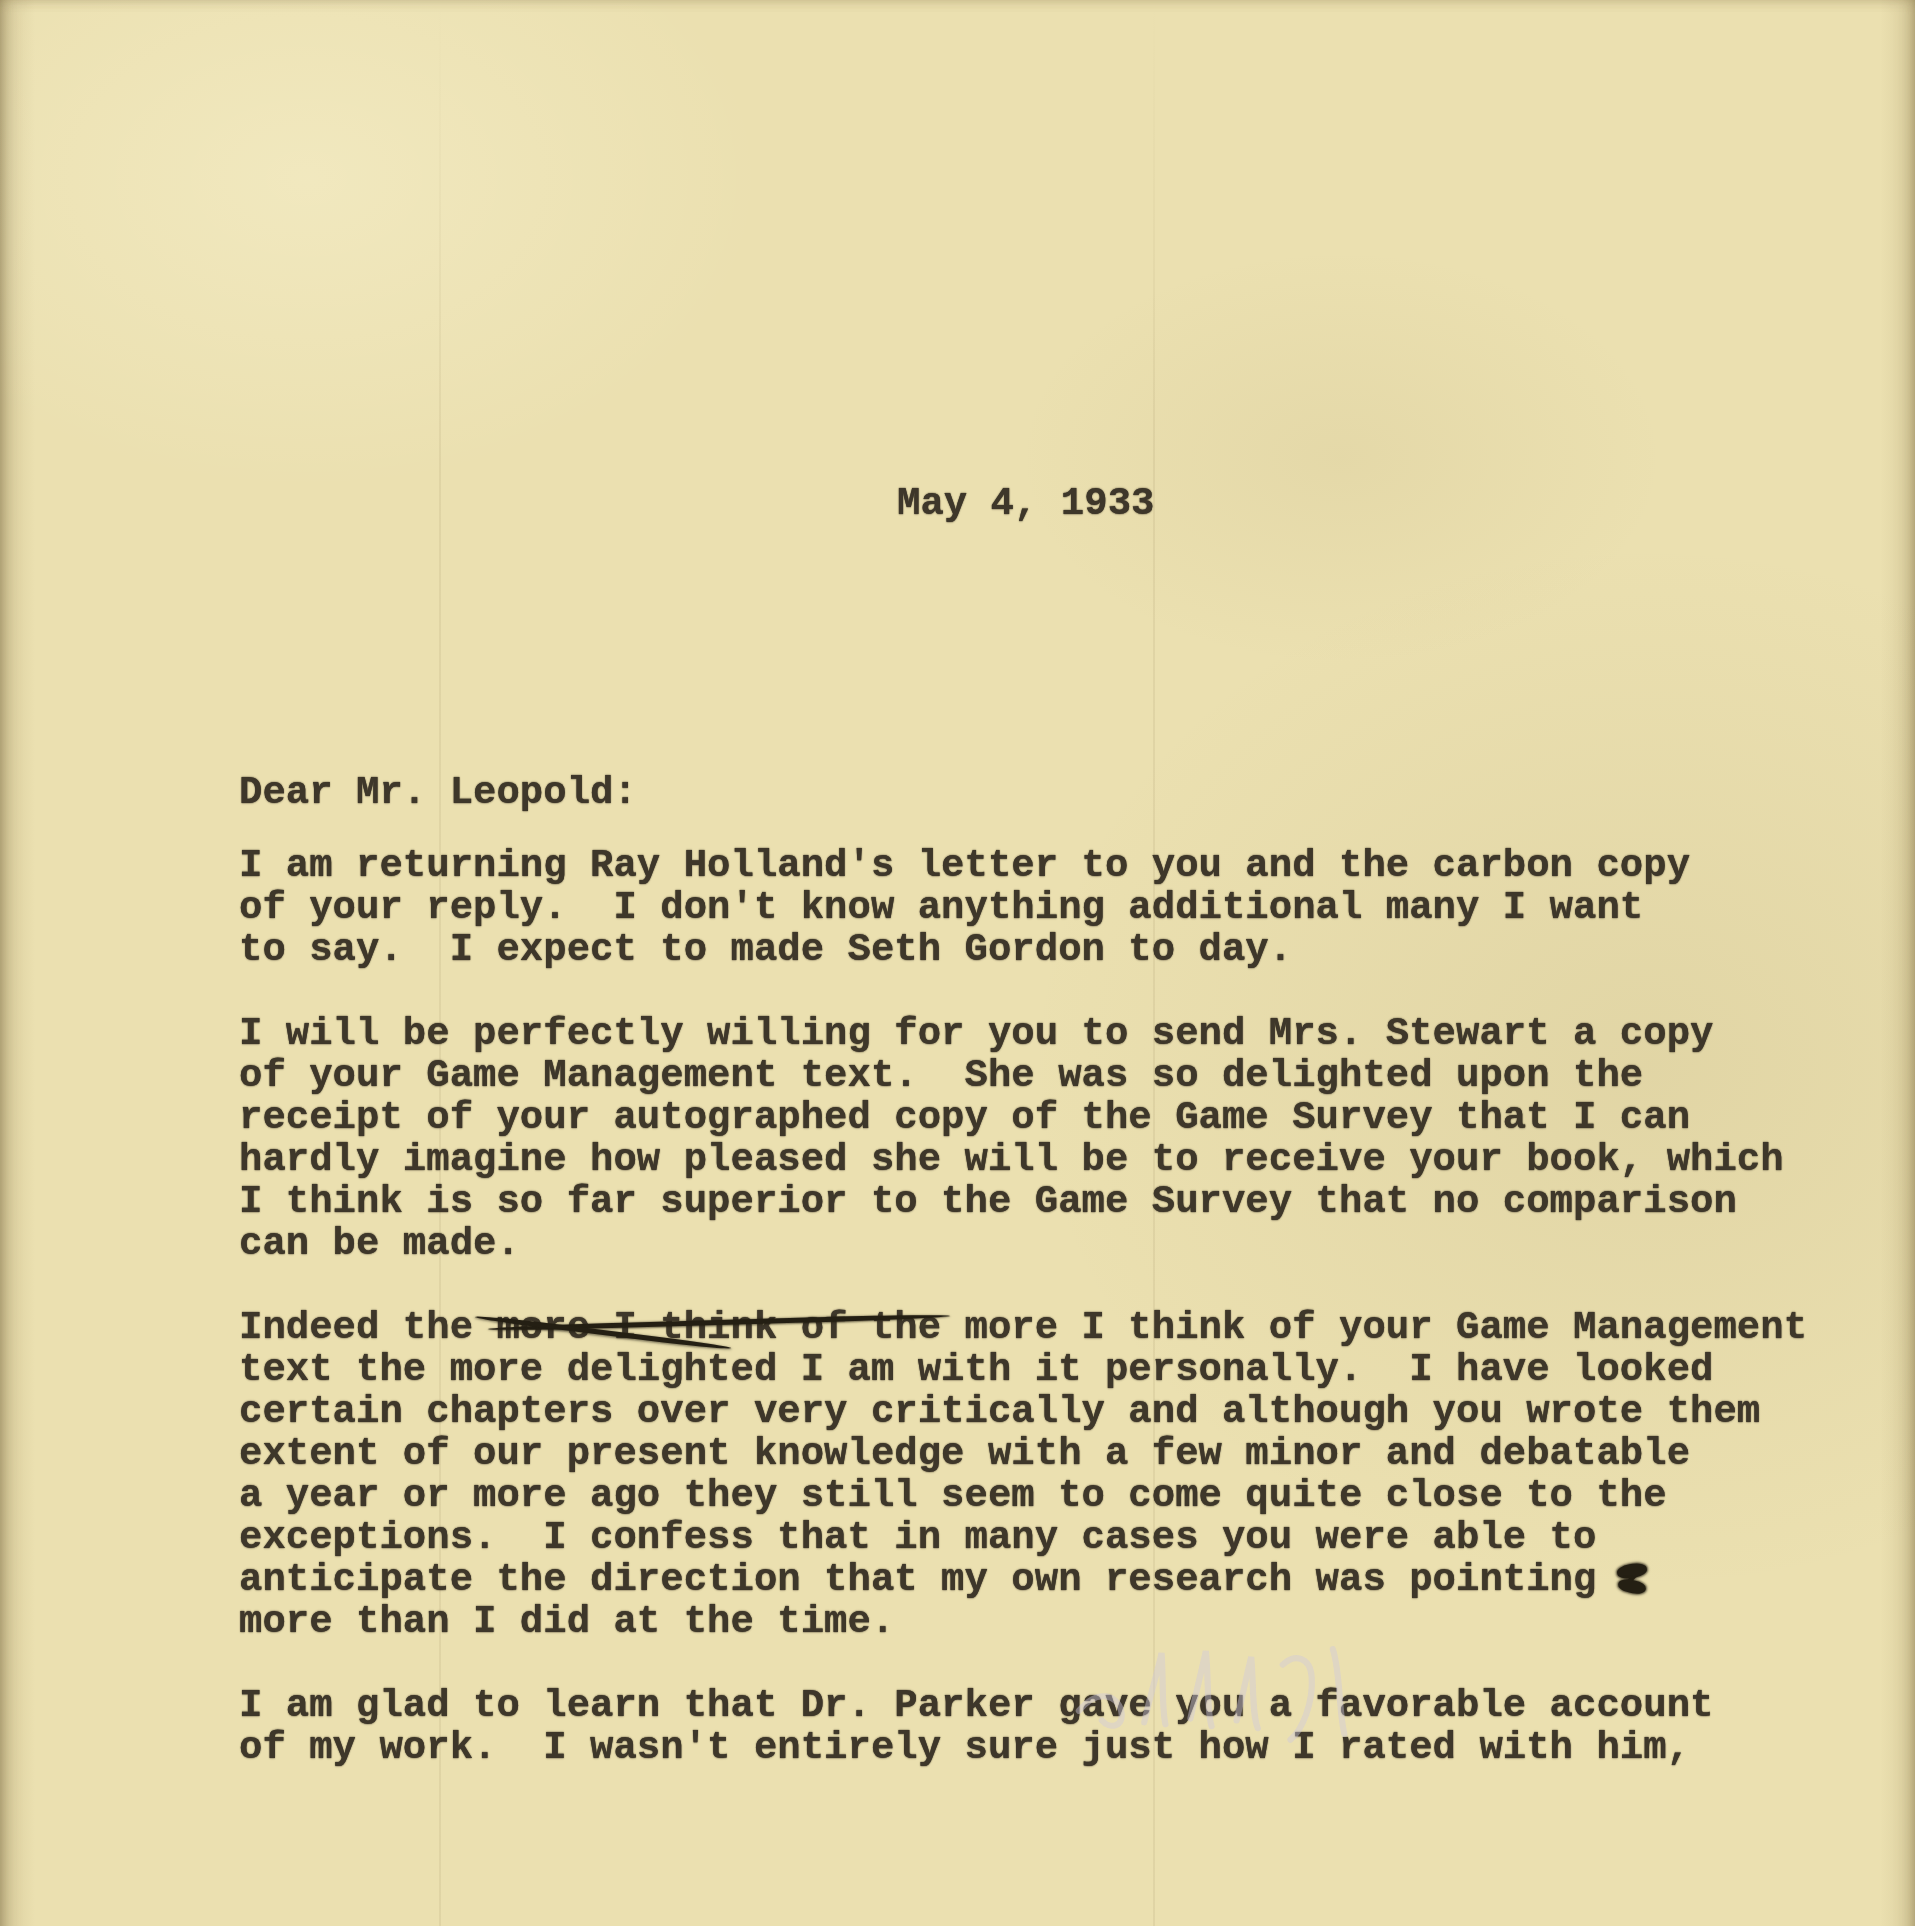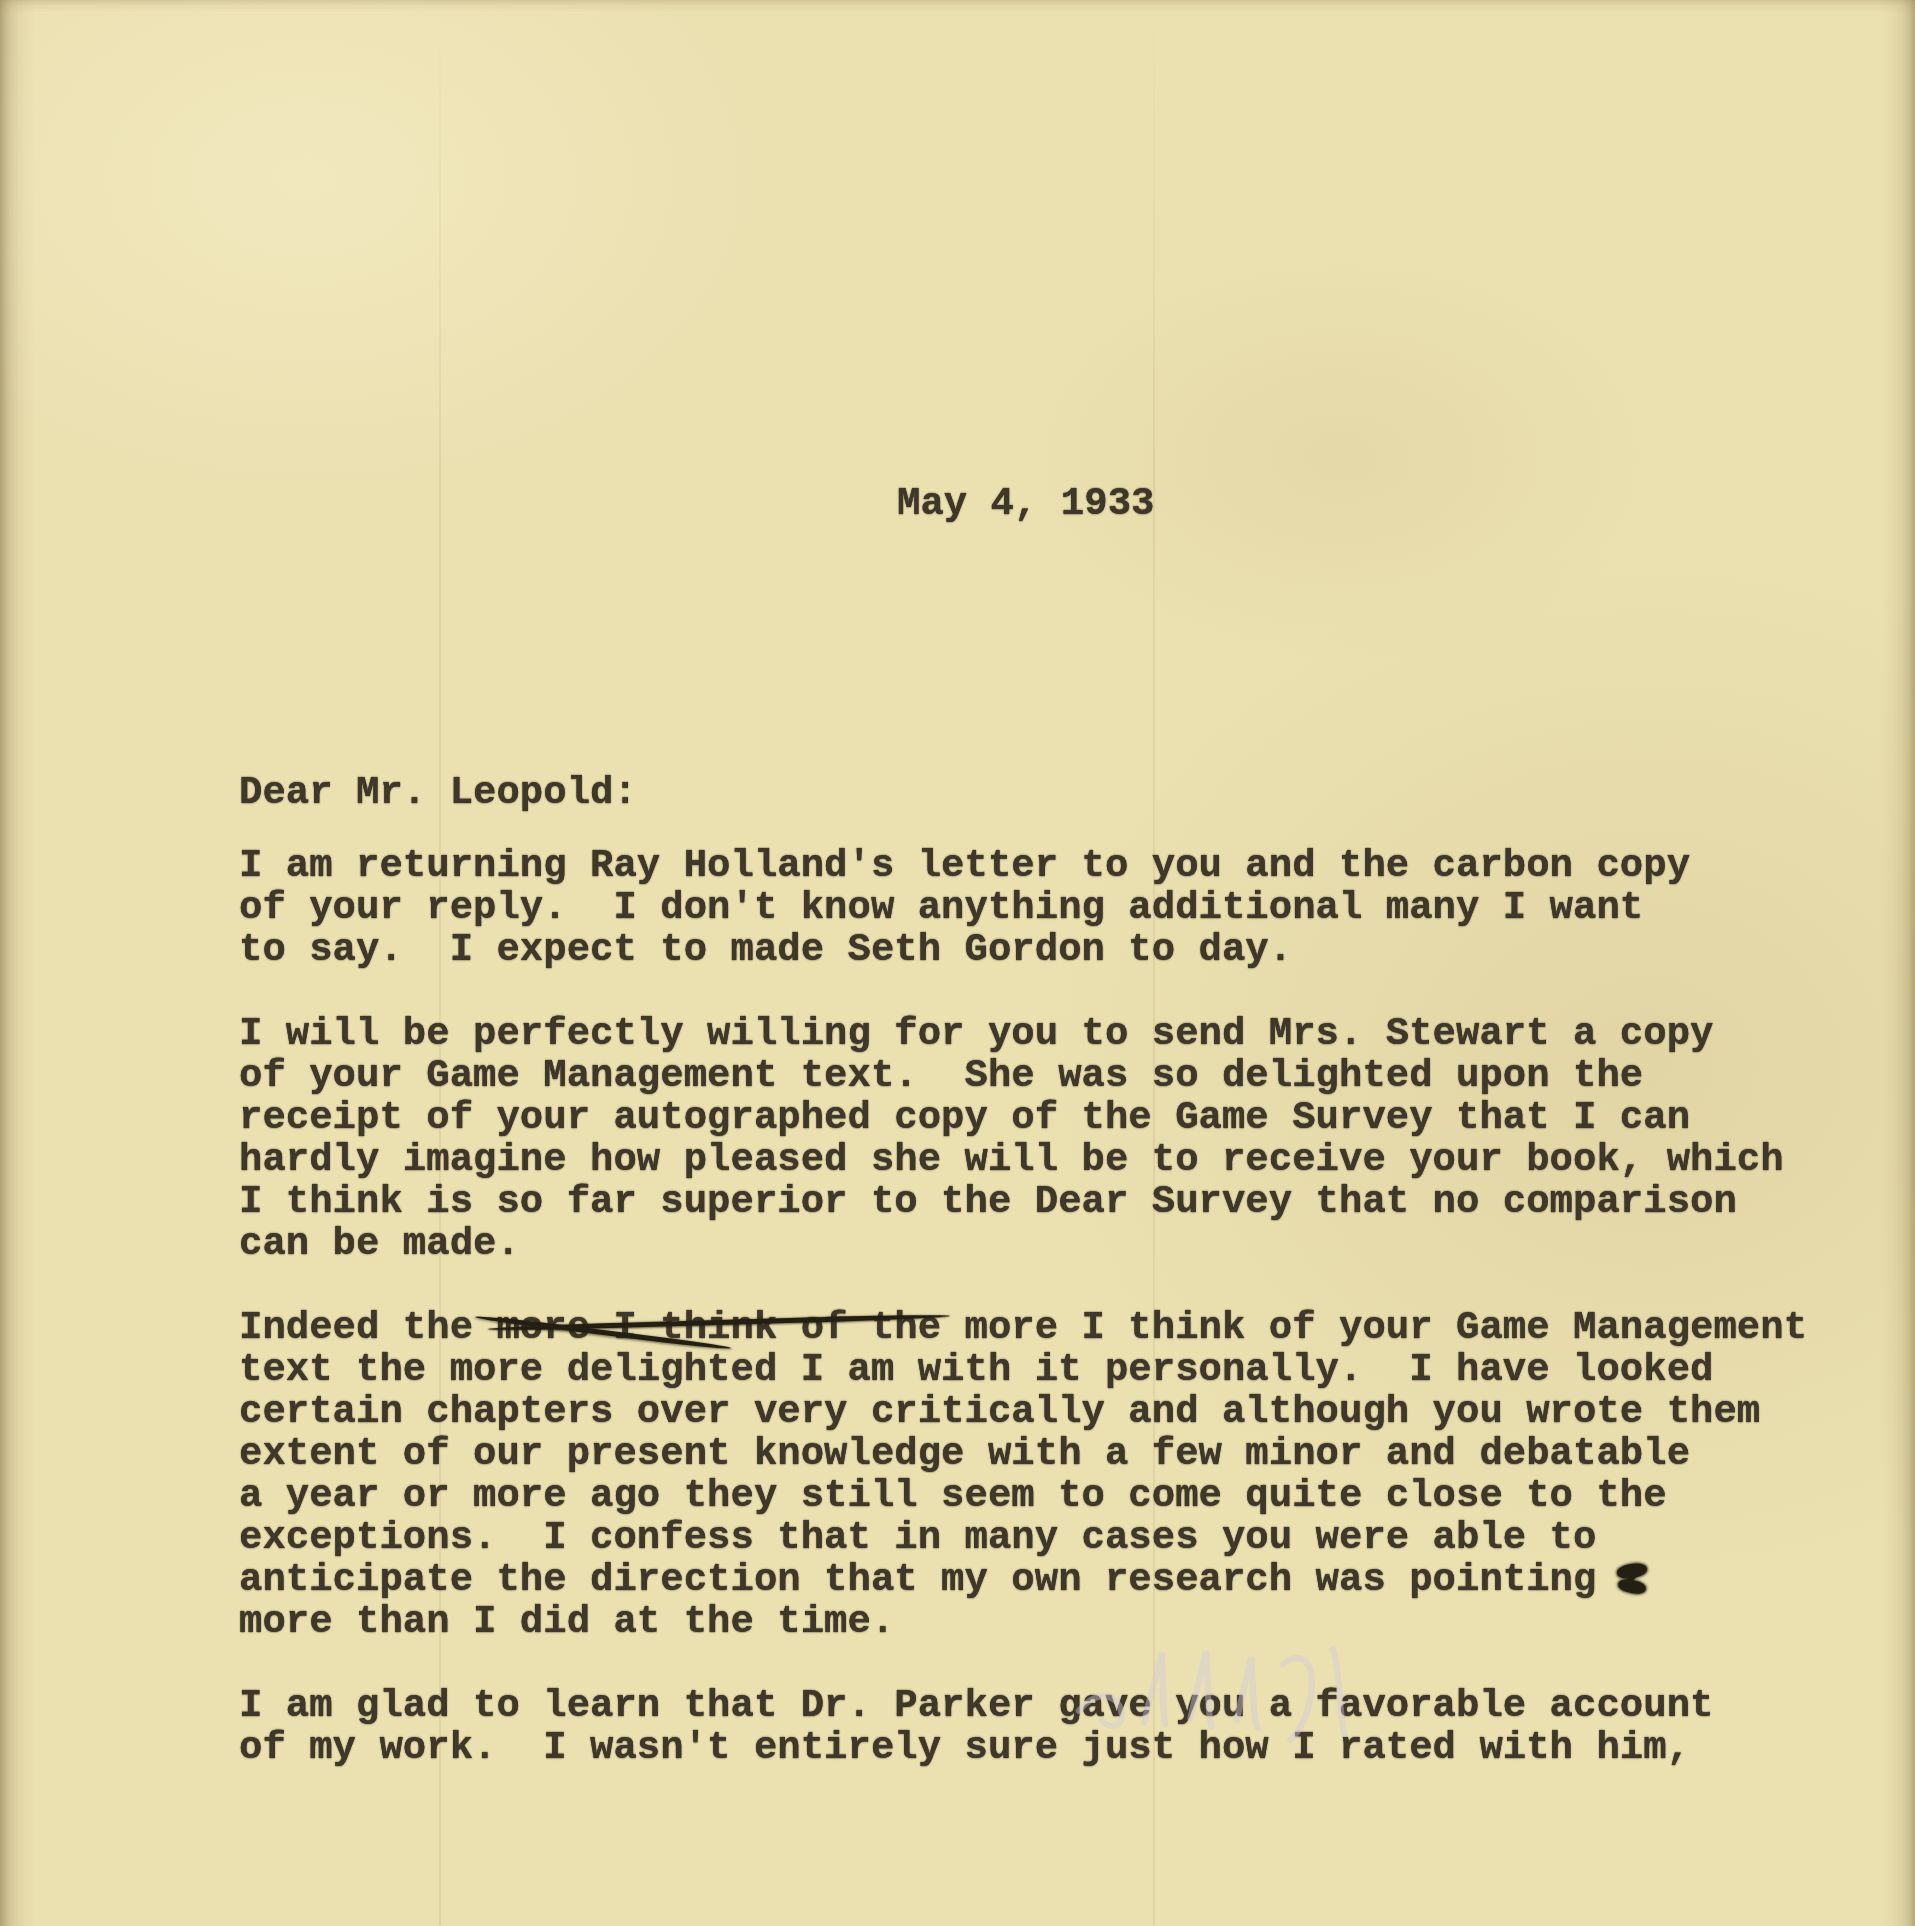--- a/index.html
+++ b/index.html
@@ -98,21 +98,21 @@
       <div class="para">
         <div class="line"><span>I am returning Ray Holland's letter to you and the carbon copy</span></div>
         <div class="line"><span>of your reply.  I don't know anything additional many I want</span></div>
         <div class="line"><span>to say.  I expect to made Seth Gordon to day.</span></div>
       </div>
       <div class="para">
         <div class="line"><span>I will be perfectly willing for you to send Mrs. Stewart a copy</span></div>
         <div class="line"><span>of your Game Management text.  She was so delighted upon the</span></div>
         <div class="line"><span>receipt of your autographed copy of the Game Survey that I can</span></div>
         <div class="line"><span>hardly imagine how pleased she will be to receive your book, which</span></div>
-        <div class="line"><span>I think is so far superior to the Dear Survey that no comparison</span></div>
+        <div class="line"><span>I think is so far superior to the Game Survey that no comparison</span></div>
         <div class="line"><span>can be made.</span></div>
       </div>
       <div class="para">
         <div class="line"><span>Indeed the </span><span class="struck">more I think of the</span><span> more I think of your Game Management</span></div>
         <div class="line"><span>text the more delighted I am with it personally.  I have looked</span></div>
         <div class="line"><span>certain chapters over very critically and although you wrote them</span></div>
         <div class="line"><span>extent of our present knowledge with a few minor and debatable</span></div>
         <div class="line"><span>a year or more ago they still seem to come quite close to the</span></div>
         <div class="line"><span>exceptions.  I confess that in many cases you were able to</span></div>
         <div class="line"><span>anticipate the direction that my own research was pointing </span><span class="scribble">z</span></div>

